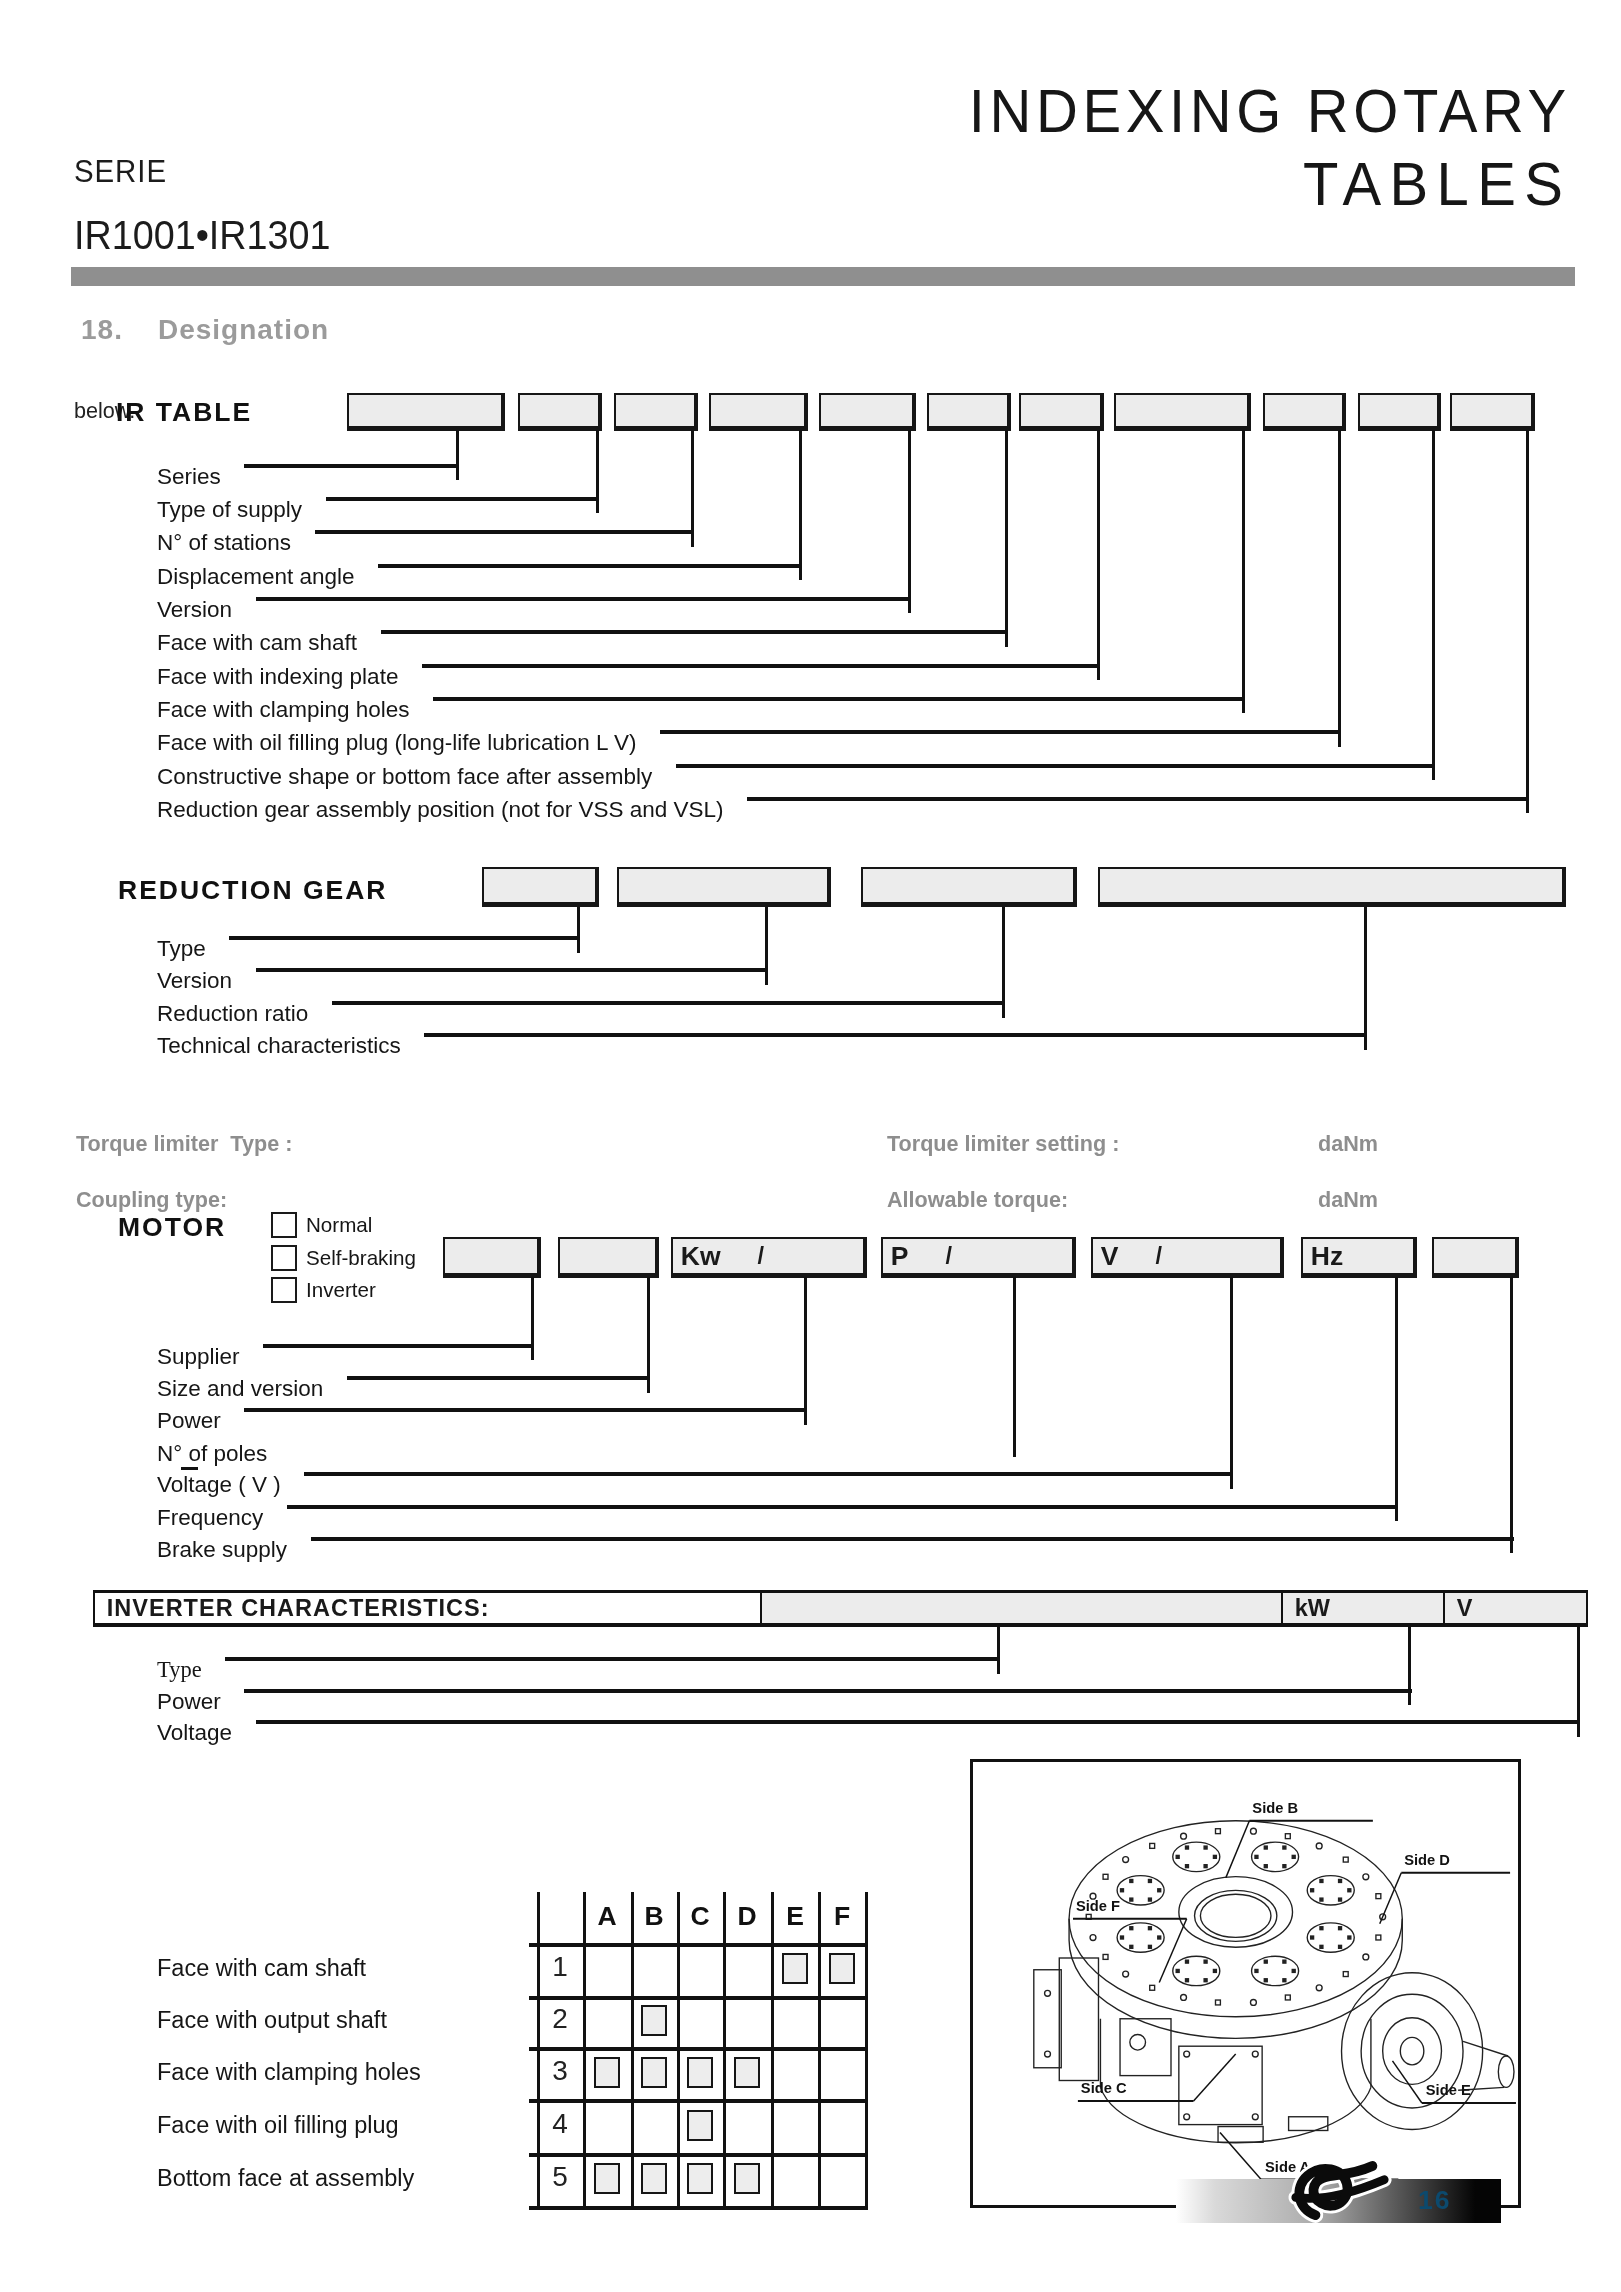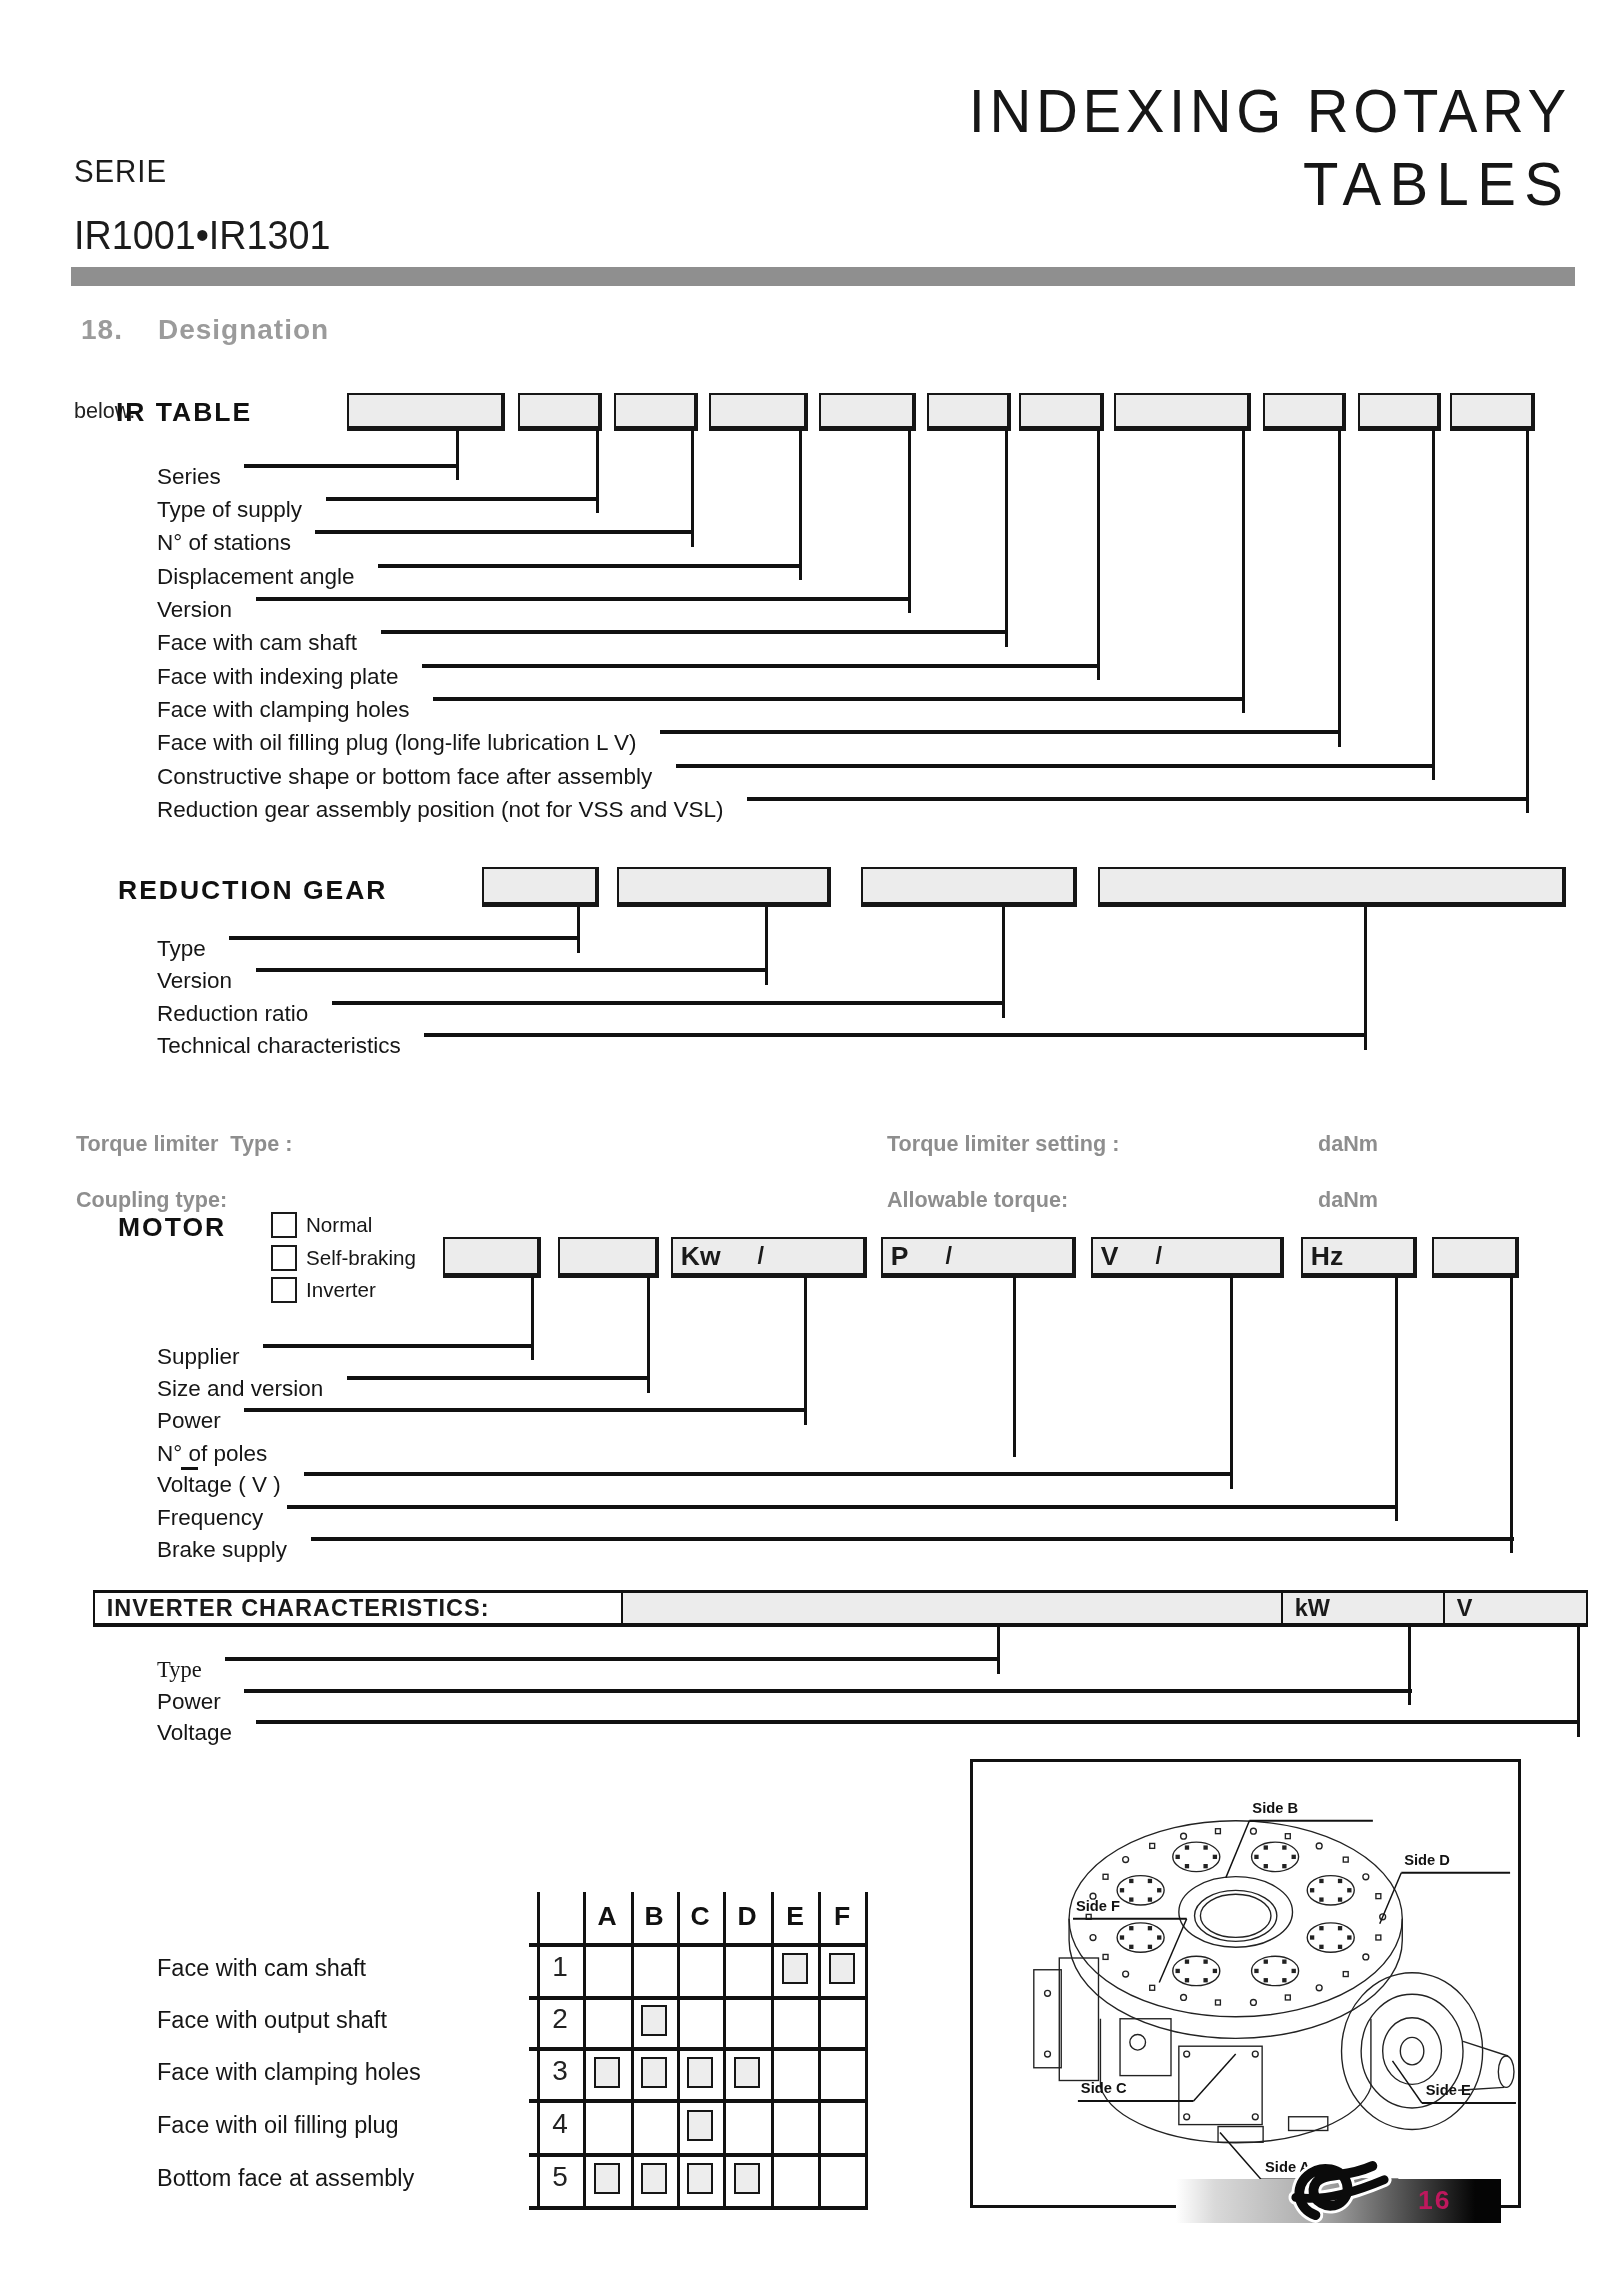--- a/index.html
+++ b/index.html
@@ -30,41 +30,41 @@
   .vline{position:absolute;width:2.9px;background:#111;}
   .serif .ltext{font-family:"Liberation Serif","DejaVu Serif",serif;}
   
   .tq{position:absolute;font-size:21.6px;font-weight:bold;color:#8e8e8e;white-space:pre;margin-top:29px;}
   
   .opt-box{position:absolute;width:21.6px;height:21.6px;border:2.9px solid #1a1a1a;box-sizing:content-box;background:#fff;}
   .opt-label{position:absolute;font-size:20.6px;color:#161616;white-space:nowrap;}
   
   .inv-bar{left:93px;top:1590px;width:1495px;height:37px;box-sizing:border-box;
            border-top:3.9px solid #111;border-bottom:4.9px solid #111;background:#ececec;}
-  .inv-label-cell{position:absolute;left:0;top:0;bottom:0;width:530px;background:#fff;
+  .inv-label-cell{position:absolute;left:0;top:0;bottom:0;width:669px;background:#fff;
            border-left:2.9px solid #111;border-right:2.9px solid #111;display:flex;align-items:center;box-sizing:border-box;}
   .inv-label-cell span{font-weight:bold;font-size:23.5px;letter-spacing:1px;padding-left:11.8px;white-space:nowrap;}
   .inv-cell{position:absolute;top:0;bottom:0;border-left:2.9px solid #111;display:flex;align-items:center;box-sizing:border-box;}
   .inv-cell span{font-weight:bold;font-size:23.5px;padding-left:11.8px;}
   .inv-right{position:absolute;right:0;top:0;bottom:0;border-right:2.9px solid #111;}
   
   .grid-v{position:absolute;width:2.9px;background:#111;}
   .grid-h{position:absolute;height:3.9px;background:#111;}
   .col-letter{position:absolute;font-weight:bold;font-size:26.5px;color:#111;transform:translateX(-50%);}
   .row-num{position:absolute;font-size:28px;color:#222;transform:translateX(-50%);}
   .face-label{position:absolute;font-size:23.5px;color:#161616;white-space:nowrap;}
   .face-check{position:absolute;width:25.5px;height:31px;border:2.9px solid #161616;background:#ededed;box-sizing:border-box;}
   
   .diagram-frame{left:970px;top:1759px;width:551px;height:449px;border:3.9px solid #111;box-sizing:border-box;background:#fff;}
   .diagram-frame svg{display:block;}
   .side-label{font-weight:bold;font-size:15px;fill:#111;font-family:"Liberation Sans",sans-serif;}
   
   .footer-bar{left:1176px;top:2179px;width:325px;height:44px;
       background:linear-gradient(90deg,#ffffff 0%,#d9d9d9 12%,#a8a8a8 45%,#4a4a4a 72%,#050505 92%);}
-  .page-num{left:1418px;top:2185px;font-size:26.5px;font-weight:bold;color:#be185d;letter-spacing:2px;}
+  .page-num{left:1418px;top:2185px;font-size:26.5px;font-weight:bold;color:#0c4a6e;letter-spacing:2px;}
   .logo{left:1286px;top:2154px;width:108px;height:73px;}
 </style>
 </head>
 <body>
 
 <div class="page">
 
   <div class="abs serie-label">SERIE</div>
   <div class="abs serie-models">IR1001•IR1301</div>
   <div class="abs big-title title1">INDEXING ROTARY</div>

